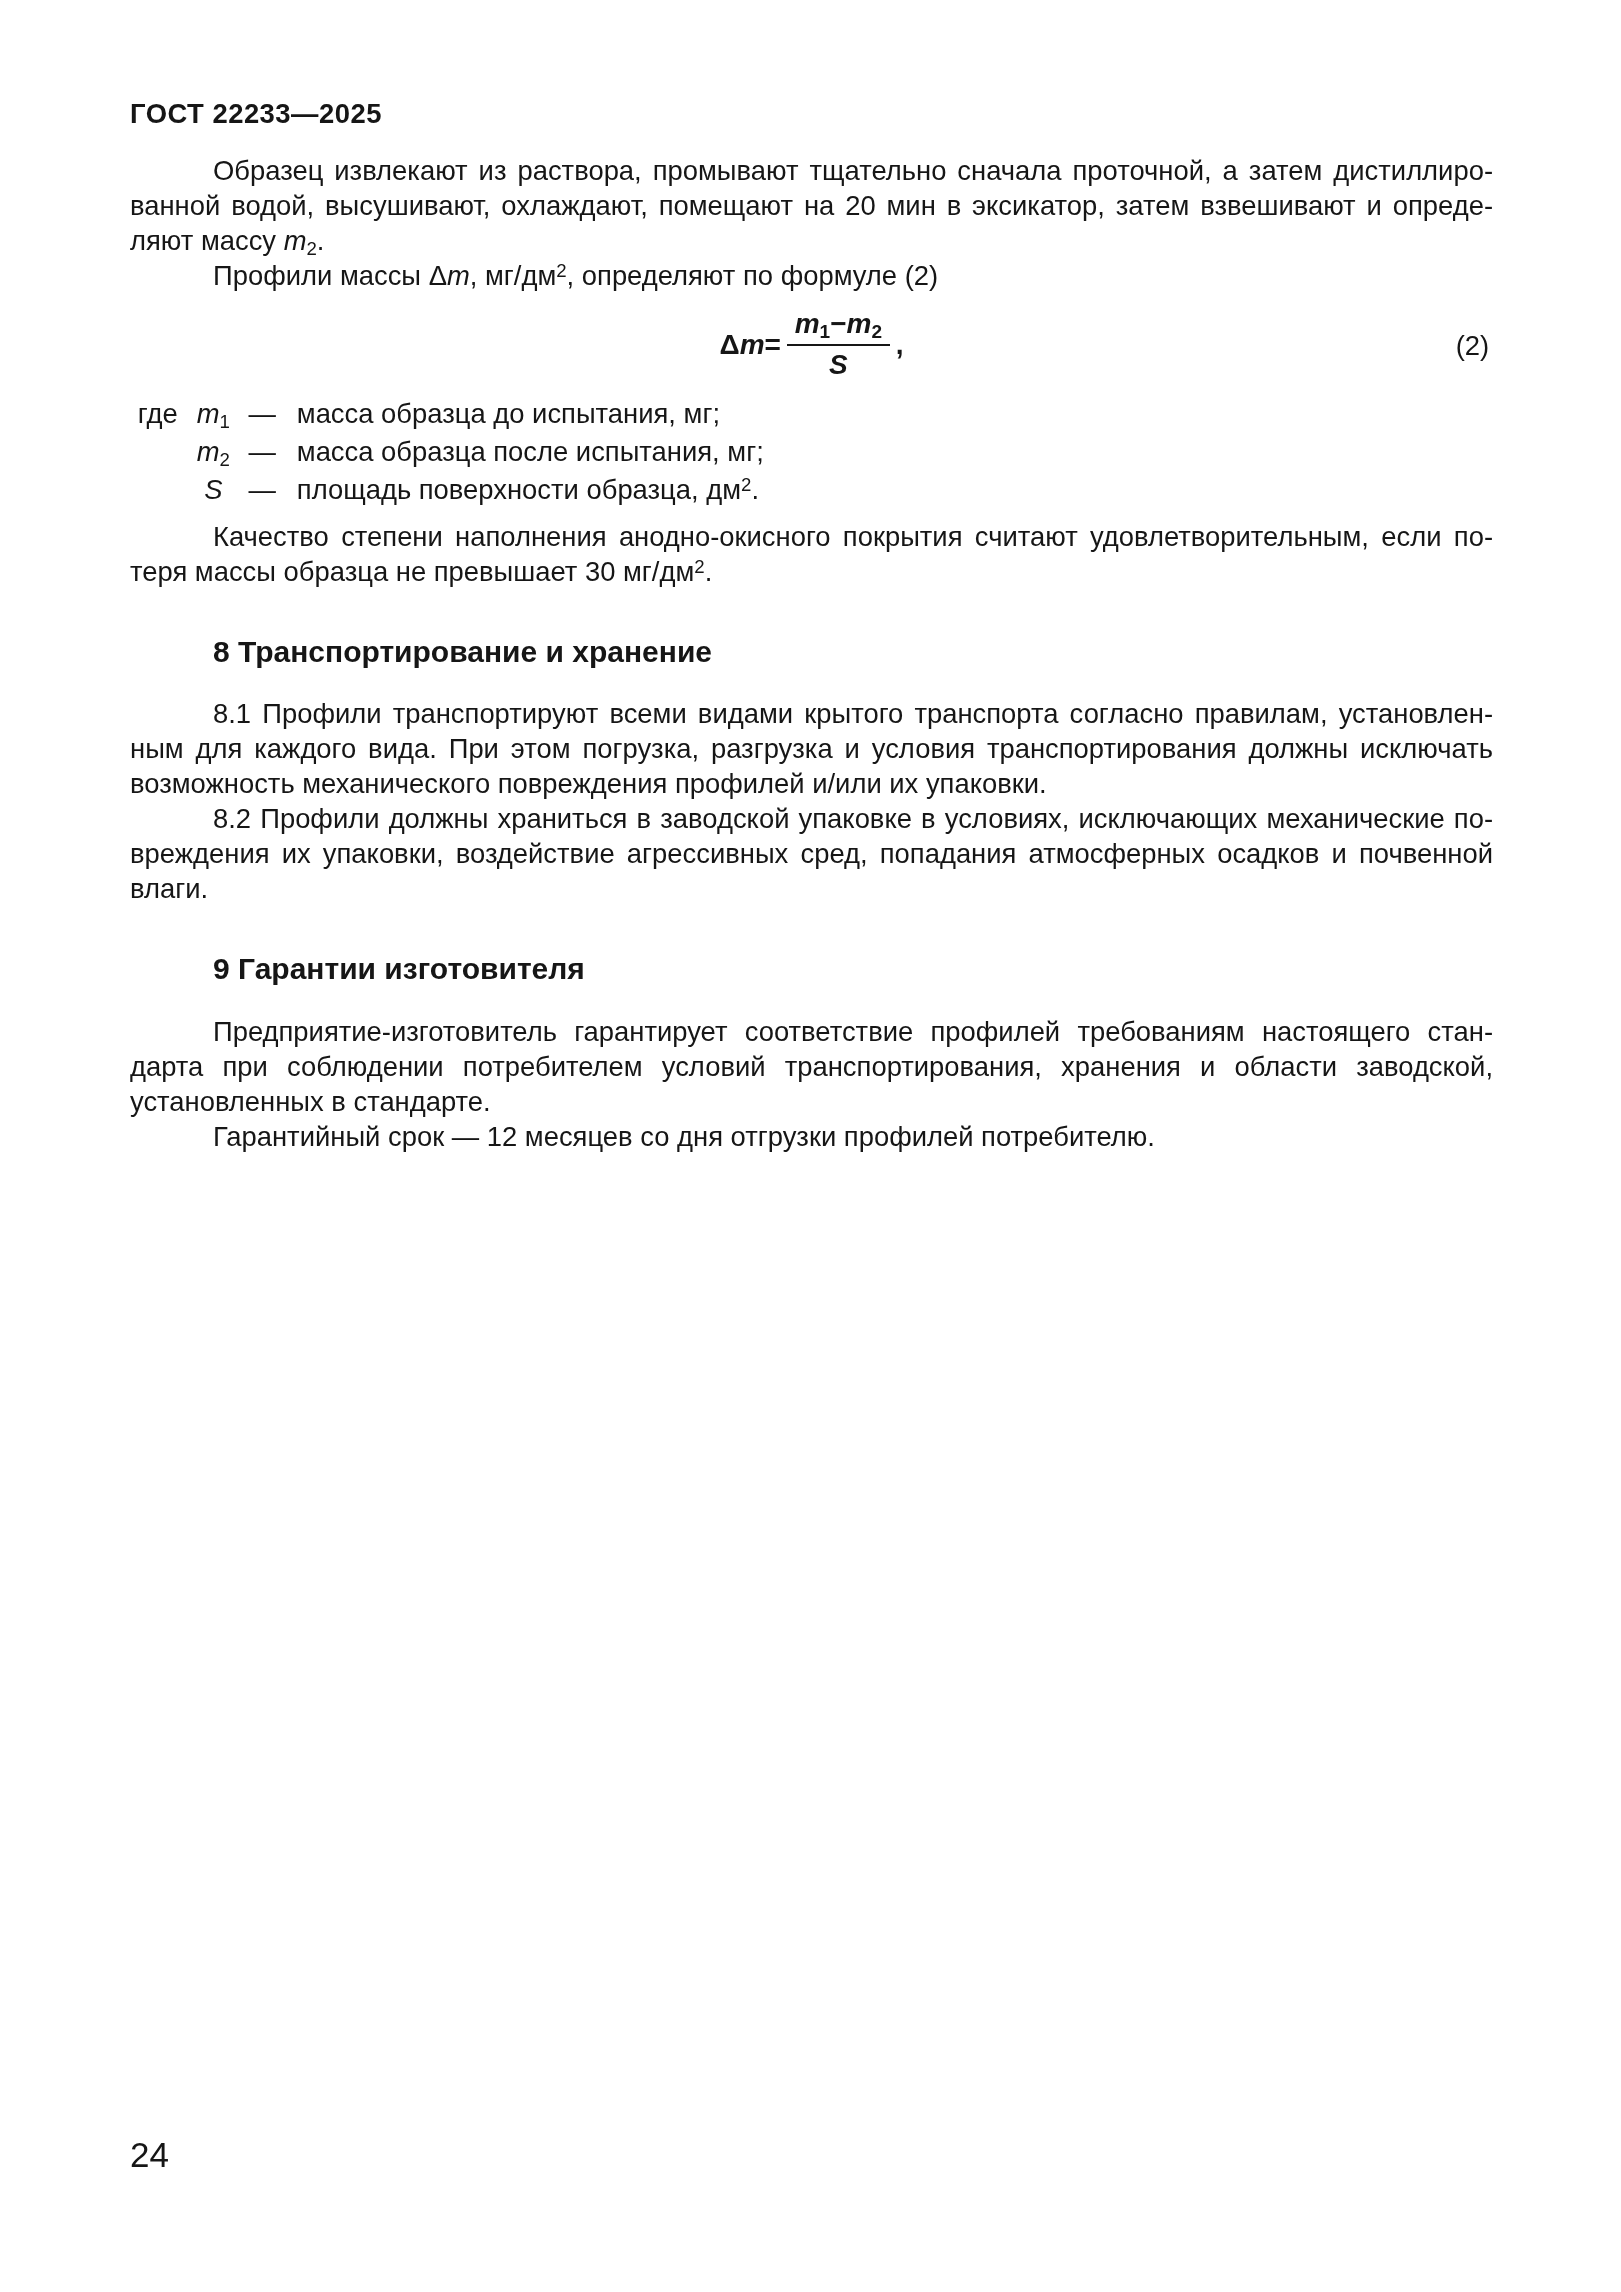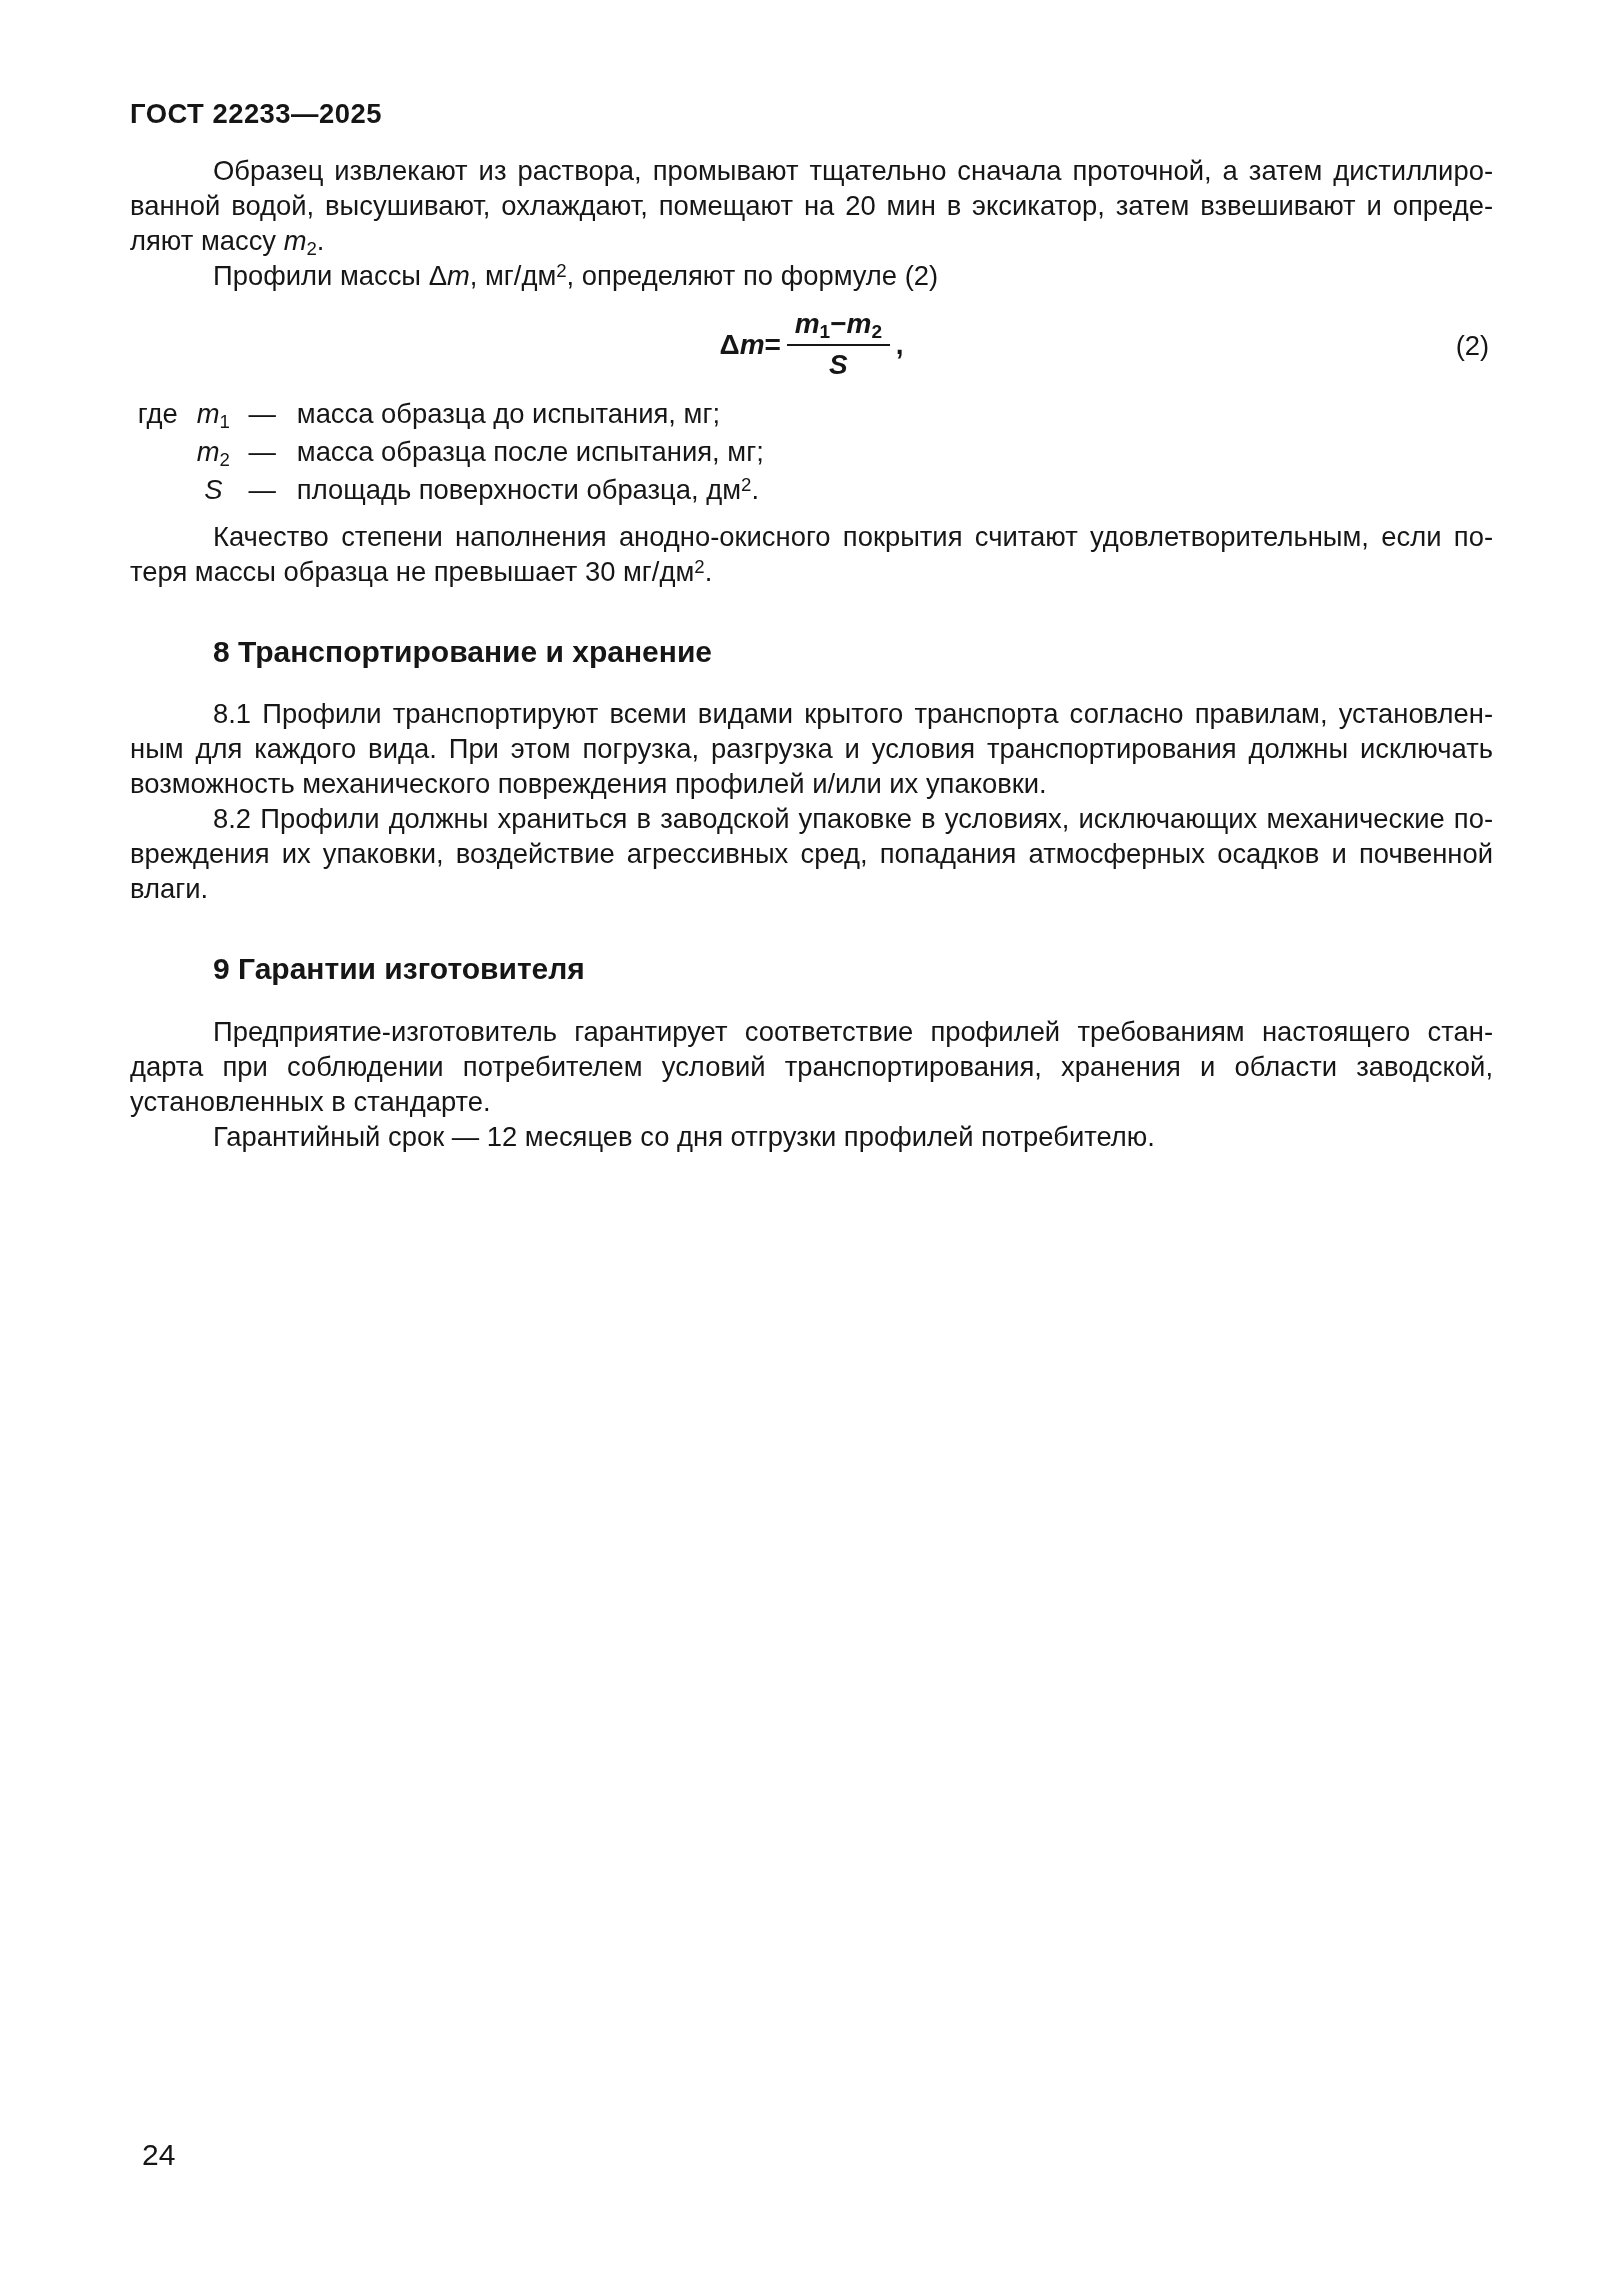--- a/index.html
+++ b/index.html
@@ -79,23 +79,23 @@
   .w-text { text-align:left;margin-left:12px; }
   
   .heading {
     font-size:30px;
     line-height:39px;
     font-weight:bold;
     margin:43px 0 25.5px 83px;
   }
   .page-number {
     position:absolute;
-    left:142px;
+    left:130px;
     bottom:98px;
-    font-size:30px;
+    font-size:35px;
   }
 </style>
 </head>
 <body>
 
 <div class="page">
 
   <div class="running-header">ГОСТ 22233—2025</div>
 
   <p class="body mt"><span>Образец извлекают из раствора, промывают тщательно сначала проточной, а затем дистиллиро­ванной водой, высушивают, охлаждают, помещают на 20 мин в эксикатор, затем взвешивают и опреде­ляют массу </span><i class="v">m</i><sub>2</sub><span>.</span></p>

